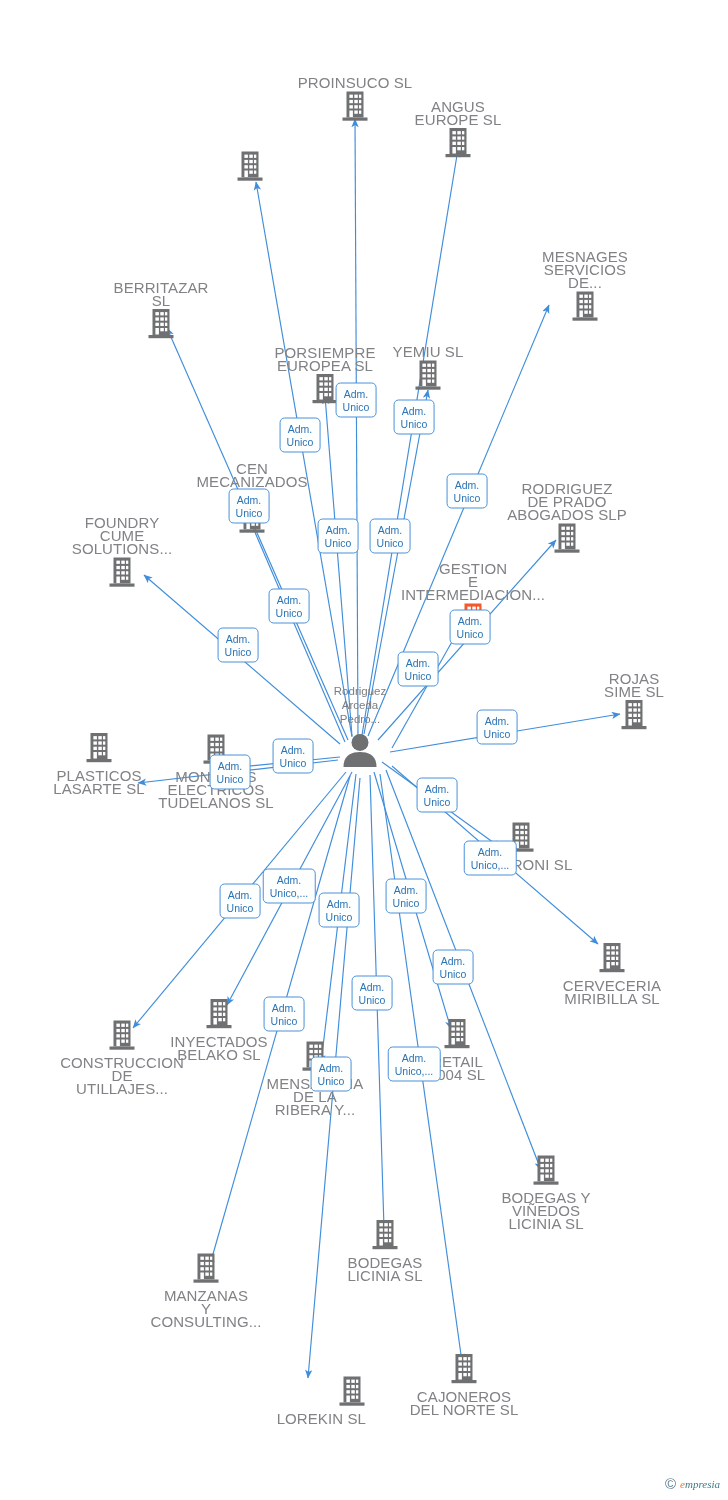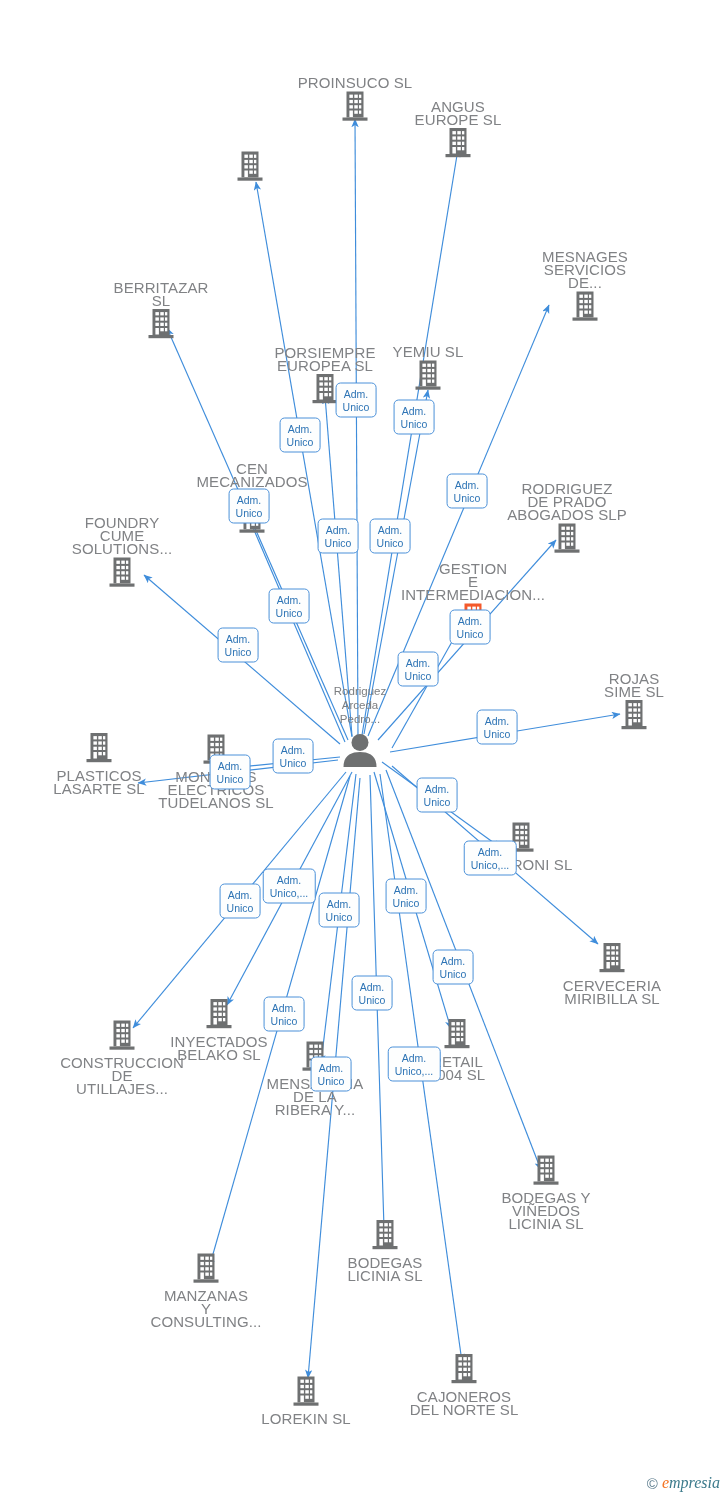--- a/index.html
+++ b/index.html
@@ -12,21 +12,21 @@
   .node.below .lbl{margin-top:1px;}
   .node.above .lbl{margin-bottom:1px;}
   .edge-label{position:absolute;transform:translate(-50%,-50%);
     background:#fdfefe;border:1px solid #fca5a5;border-radius:5px;
     color:#2d74b5;font-size:10.5px;line-height:12.5px;text-align:center;
     padding:4px 6px;min-width:34px;white-space:pre-line;box-sizing:border-box;}
   .person-label{position:absolute;transform:translate(-50%,-50%);
     font-size:11.5px;line-height:14px;color:#7c7e80;text-align:center;white-space:pre-line;width:110px;}
   .watermark{position:absolute;right:8px;bottom:8px;display:flex;align-items:center;gap:4px;}
   .wm-c{color:#5b7c8d;font-size:15px;}
-  .wm-t{font-family:"Liberation Serif","DejaVu Serif",serif;font-style:italic;font-size:16px;color:#3d7b8c;}
+  .wm-t{font-family:"Liberation Serif","DejaVu Serif",serif;font-style:italic;font-size:11px;color:#3d7b8c;}
   .wm-t .e{color:#f4711f;}
 </style>
 </head>
 <body>
 
 <div id="stage">
   <svg id="edges" viewBox="0 0 728 1500" xmlns="http://www.w3.org/2000/svg">
     <defs>
       <marker id="arrow" markerWidth="9" markerHeight="9" refX="7.2" refY="3.2" orient="auto" markerUnits="strokeWidth">
         <path d="M0,0 L7.6,3.2 L0,6.4 L1.9,3.2 z" fill="#3f8ddb"></path>
@@ -588,21 +588,21 @@
               <rect x="13.3" y="15.2" width="3.5" height="3.3"></rect>
               <rect x="18.0" y="15.2" width="2.3" height="3.3"></rect>
               <rect x="8.4" y="20.5" width="3.5" height="6.5"></rect>
               <rect x="13.3" y="20.5" width="3.5" height="3.3"></rect>
               <rect x="18.0" y="20.5" width="2.3" height="3.3"></rect>
             </g>
           </svg></span>
         <span class="lbl">CAJONEROS
 DEL NORTE SL</span>
       </div>
-      <div class="node below" style="left: 306px; top: 1400px;">
+      <div class="node below" style="left: 306px; top: 1400px; align-items: flex-end;">
         <span class="ico"><svg width="28" height="32" viewBox="0 0 28 32">
             <rect x="5.5" y="1.5" width="17" height="26" fill="#6e7071"></rect>
             <rect x="1.5" y="27.5" width="25" height="3.2" fill="#6e7071"></rect>
             <g fill="#ffffff">
               <rect x="8.4" y="4.6" width="3.5" height="3.3"></rect>
               <rect x="13.3" y="4.6" width="3.5" height="3.3"></rect>
               <rect x="18.0" y="4.6" width="2.3" height="3.3"></rect>
               <rect x="8.4" y="9.9" width="3.5" height="3.3"></rect>
               <rect x="13.3" y="9.9" width="3.5" height="3.3"></rect>
               <rect x="18.0" y="9.9" width="2.3" height="3.3"></rect>

